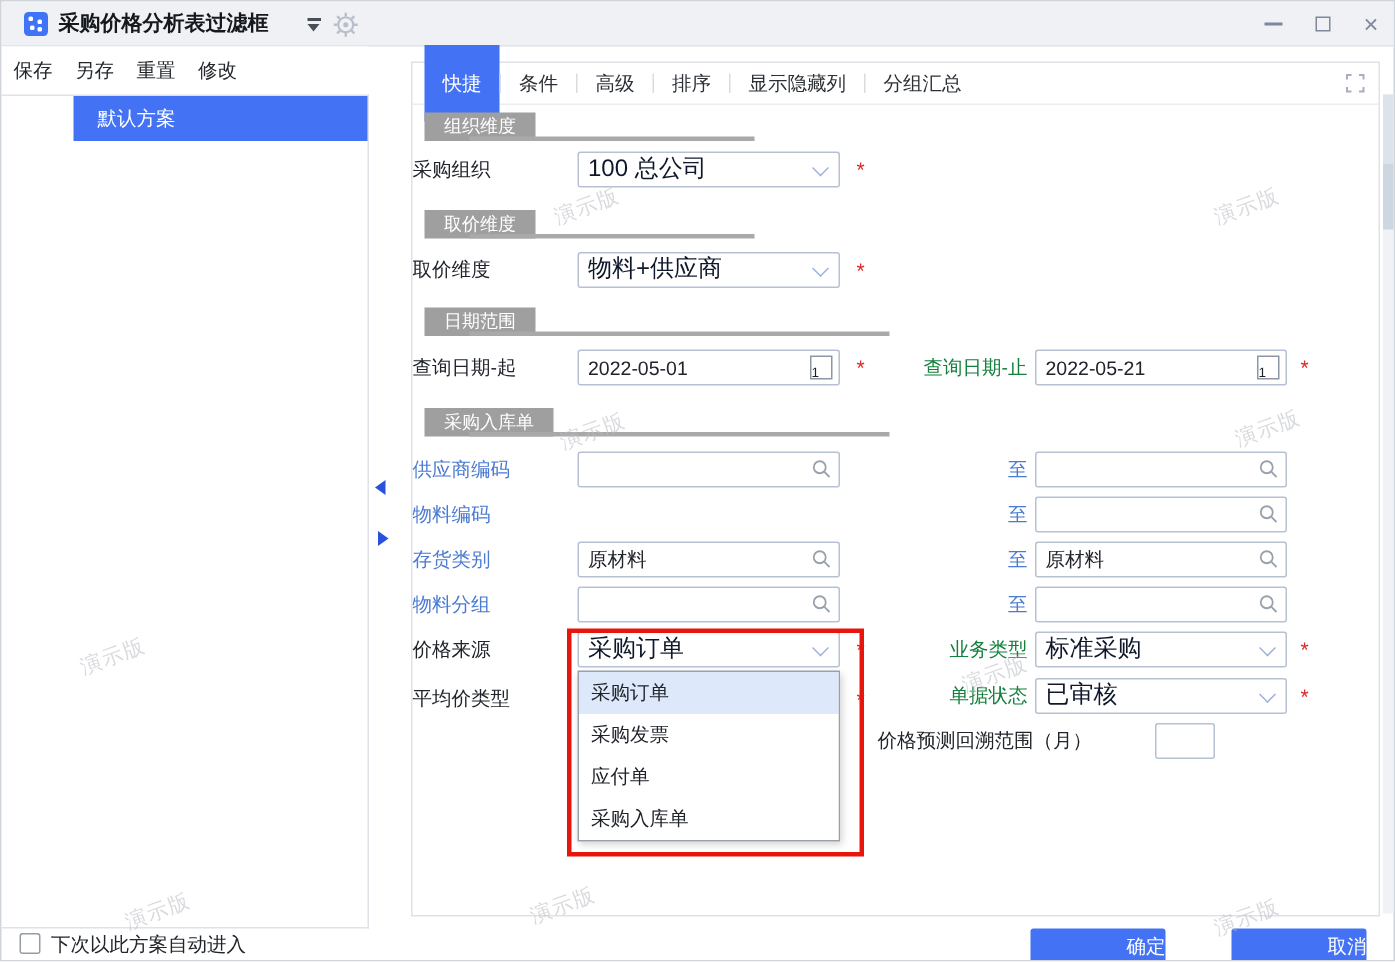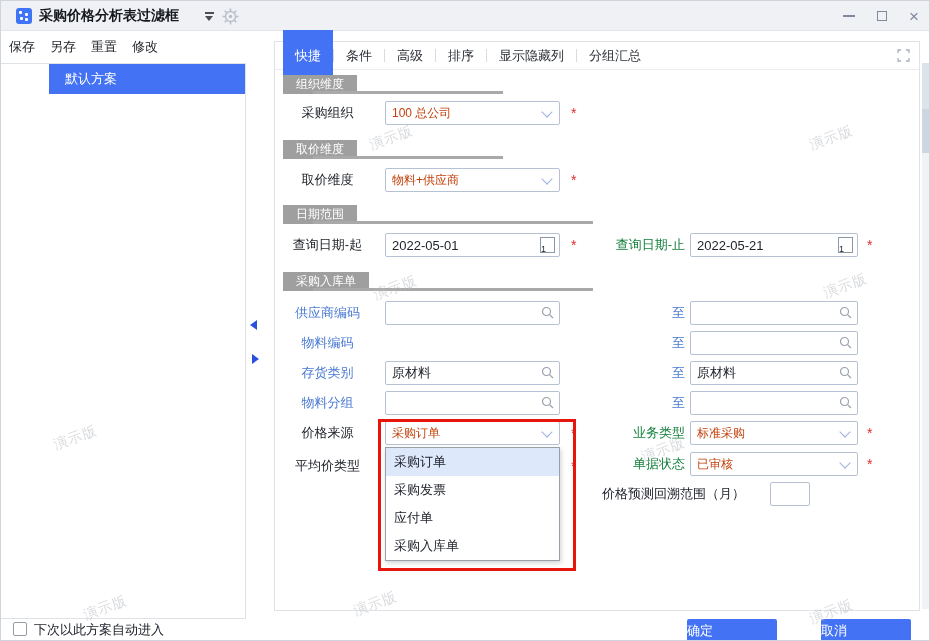--- a/index.html
+++ b/index.html
@@ -31,43 +31,43 @@
   .panel-main{position:absolute;left:273px;top:40px;width:646px;height:570px;background:#fff;border:1px solid #dfe2e7;box-sizing:border-box;}
   .tabs{position:absolute;left:0;top:0;right:0;height:27px;border-bottom:1px solid #ececf0;display:flex;align-items:center;padding-left:8px;}
   .tab{font-size:13px;color:#2b2f36;padding:12px 12px;height:27px;line-height:27px;}
   .tab.active{background:#4372f5;color:#fff;}
   .tabsep{width:1px;height:13px;background:#d8dbe0;}
   .expand-ic{position:absolute;right:9px;top:7px;}
   
   .chip{position:absolute;height:19px;line-height:19px;background:#9f9f9f;color:#fff;font-size:12px;padding:0 13px;}
   .chipline{position:absolute;height:3px;background:#a9a9a9;}
   
-  .lab{position:absolute;left:0;width:105px;text-align:center;font-size:13px;line-height:24px;color:#20242b;white-space:nowrap;}
+  .lab{position:absolute;left:0;width:105px;text-align:left;font-size:13px;line-height:24px;color:#20242b;white-space:nowrap;}
   .lab-r{position:absolute;left:320px;width:90px;text-align:right;font-size:13px;line-height:24px;color:#15803d;white-space:nowrap;}
   .lab-blue{color:#4a7ad2;}
   .bx{position:absolute;height:24px;box-sizing:border-box;border:1px solid #b6c1d3;background:#fff;border-radius:2px;}
-  .bx-txt{display:block;padding-left:6px;line-height:22px;font-size:12px;color:#c2410c;}
+  .bx-txt{display:block;padding-left:6px;line-height:22px;font-size:16px;color:#0f172a;}
   .bx-in{position:absolute;left:0;top:0;width:100%;height:22px;border:none;outline:none;padding:0 22px 0 6px;font-size:13px;color:#20242b;font-family:"Liberation Sans",sans-serif;background:transparent;box-sizing:border-box;}
   .chev{position:absolute;right:8px;top:6px;width:7px;height:7px;border-right:1.6px solid #9db2dd;border-bottom:1.6px solid #9db2dd;transform:rotate(45deg);}
   .mag{position:absolute;right:5px;top:4px;}
   .cal{position:absolute;right:4px;top:3px;width:15px;height:16px;border:1px solid #8c97a6;background:#fff;box-sizing:border-box;}
   .cal .ct{height:4px;background:#e23b30;}
   .cal .cn{font-size:9px;line-height:10px;text-align:center;color:#1c1f24;}
   .req{position:absolute;color:#e02a2a;font-size:14px;line-height:24px;}
   
   .dd{position:absolute;left:110px;top:405px;width:173px;background:#fff;border:1px solid #9aa0aa;box-shadow:1px 2px 5px rgba(0,0,0,.18);z-index:10;}
   .opt{height:28px;line-height:28px;padding-left:8px;font-size:13px;color:#20242b;background:#fff;}
   .opt.selected{background:#dde9fb;}
   .annot{position:absolute;left:103px;top:377px;width:192px;height:146px;border:3px solid #e8150d;z-index:20;pointer-events:none;}
   
   .sb-track{position:absolute;left:921px;top:62px;width:8px;height:546px;background:#f0f2f6;}
   .sb-thumb1{position:absolute;left:921px;top:62px;width:8px;height:46px;background:#dde3eb;}
   .sb-thumb2{position:absolute;left:921px;top:108px;width:8px;height:44px;background:#cdd7e2;}
   
-  .btn{position:absolute;top:618px;width:90px;height:23px;background:#4372f5;color:#fff;font-size:13px;text-align:left;line-height:23px;border-radius:2px;}
+  .btn{position:absolute;top:618px;width:90px;height:23px;background:#4372f5;color:#fff;font-size:13px;text-align:right;line-height:23px;border-radius:2px;}
   .cb{position:absolute;left:12px;top:621px;width:14px;height:14px;border:1px solid #969ca6;border-radius:2px;background:#fff;box-sizing:border-box;}
   .cb-label{position:absolute;left:33px;top:620px;font-size:13px;color:#20242b;}
   
   .wm{position:absolute;color:#b9bcc2;opacity:.55;font-size:14px;letter-spacing:1px;transform:rotate(-20deg);z-index:6;pointer-events:none;}
 </style>
 </head>
 <body>
 
 <div class="screen">
 

